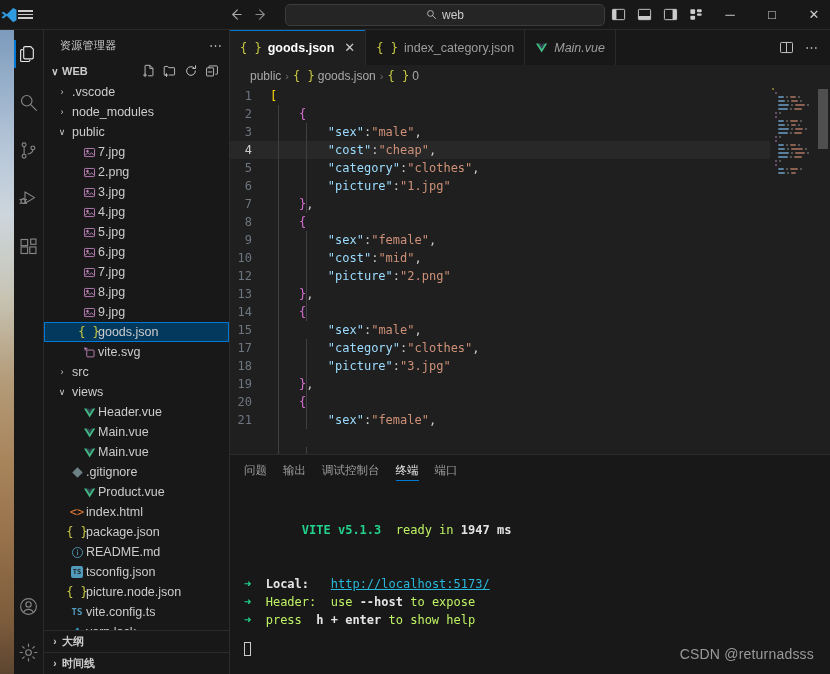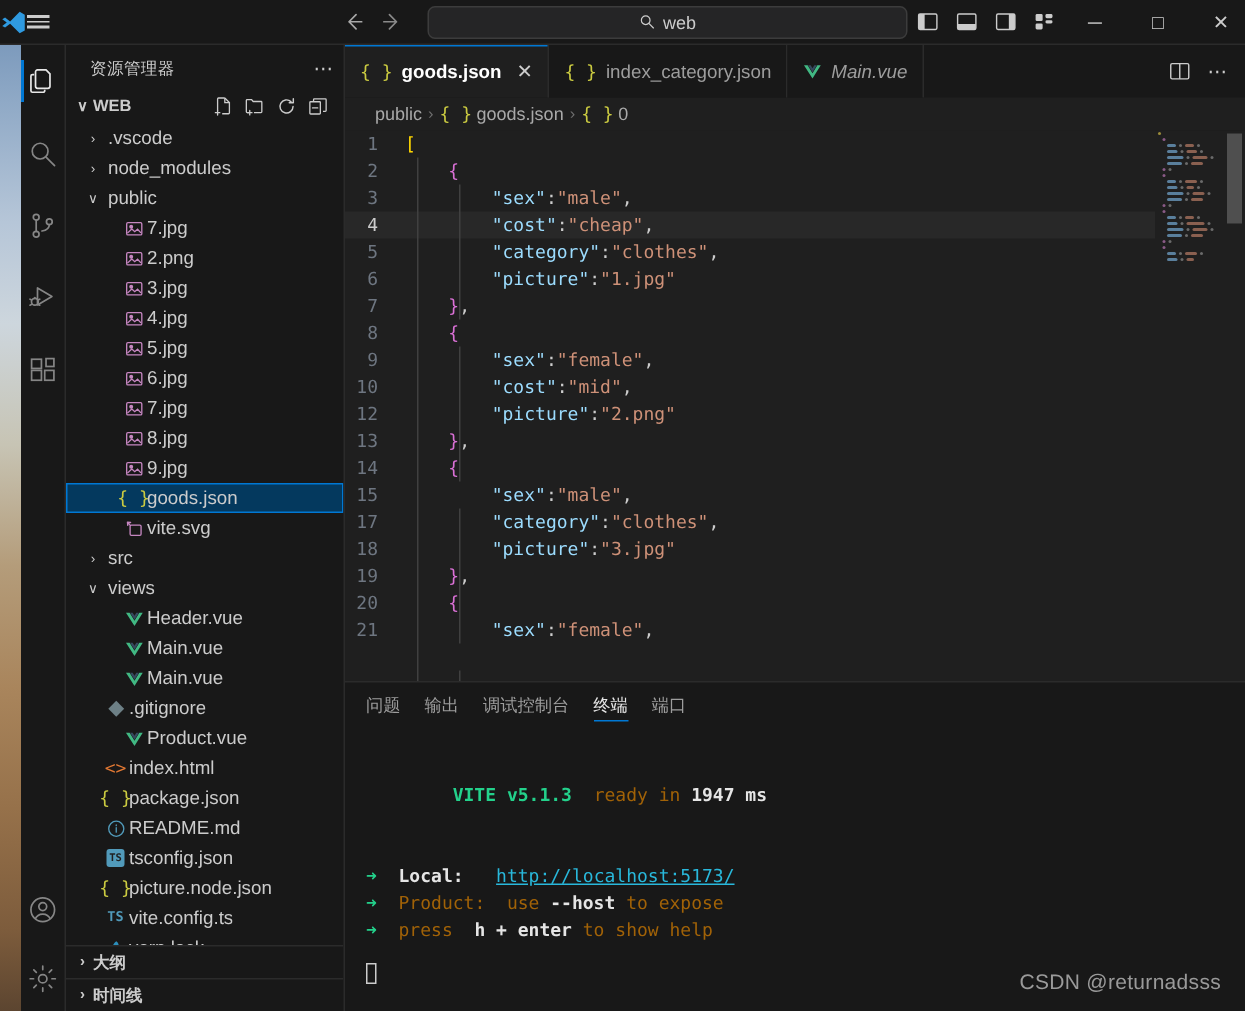--- a/index.html
+++ b/index.html
@@ -180,21 +180,21 @@
   .ptab.active::after {
     content: ""; position: absolute; left: 0; right: 0; bottom: 4px; height: 1px; background: #0078d4;
   }
   .terminal-body {
     padding: 18px 0 0 14px;
     font-family: "DejaVu Sans Mono", "Liberation Mono", monospace;
     font-size: 12px; line-height: 18px; color: #cccccc;
   }
   .t-greenb { color: #23d18b; font-weight: bold; }
   .t-bold { color: #e5e5e5; font-weight: bold; }
-  .t-dim { color: #a16207; }
+  .t-dim { color: #bef264; }
   .t-cyan { color: #29b8db; }
   .t-arrow { color: #23d18b; }
   .t-cursor {
     display: inline-block; width: 7px; height: 14px;
     border: 1px solid #cccccc; vertical-align: middle;
   }
 
   .watermark {
     position: absolute; right: 16px; bottom: 12px;
     font-size: 14px; color: #9a9a9a; z-index: 9; letter-spacing: .2px;
@@ -846,21 +846,21 @@
 
     </div>
 
     <div class="terminal-body">
       <div style="white-space:pre;">
         <span class="t-greenb">VITE</span><span class="t-greenb"> </span><span class="t-greenb">v5.1.3</span><span class="t-dim">  </span><span class="t-dim">ready in</span><span class="t-dim"> </span><span class="t-bold">1947 ms</span>
       </div>
       <div style="height:18px;"></div>
       <div>
           <div style="white-space: pre;"><span class="t-arrow">➜</span><span class="t-dim">  </span><span class="t-bold">Local:</span><span>   </span><span class="t-cyan" style="text-decoration:underline;">http://localhost:5173/</span></div>
-          <div style="white-space: pre;"><span class="t-arrow">➜</span><span class="t-dim">  </span><span class="t-dim">Product:</span><span>  </span><span class="t-dim">use </span><span class="t-bold">--host</span><span class="t-dim"> to expose</span></div>
+          <div style="white-space: pre;"><span class="t-arrow">➜</span><span class="t-dim">  </span><span class="t-dim">Header:</span><span>  </span><span class="t-dim">use </span><span class="t-bold">--host</span><span class="t-dim"> to expose</span></div>
           <div style="white-space: pre;"><span class="t-arrow">➜</span><span class="t-dim">  </span><span class="t-dim">press</span><span>  </span><span class="t-dim"></span><span class="t-bold">h + enter</span><span class="t-dim"> to show help</span></div>
         </div>
       <div style="padding-top:10px;">
         <span class="t-cursor"></span>
       </div>
     </div>
   </div>
 
   <div class="watermark">CSDN @returnadsss</div>
 

